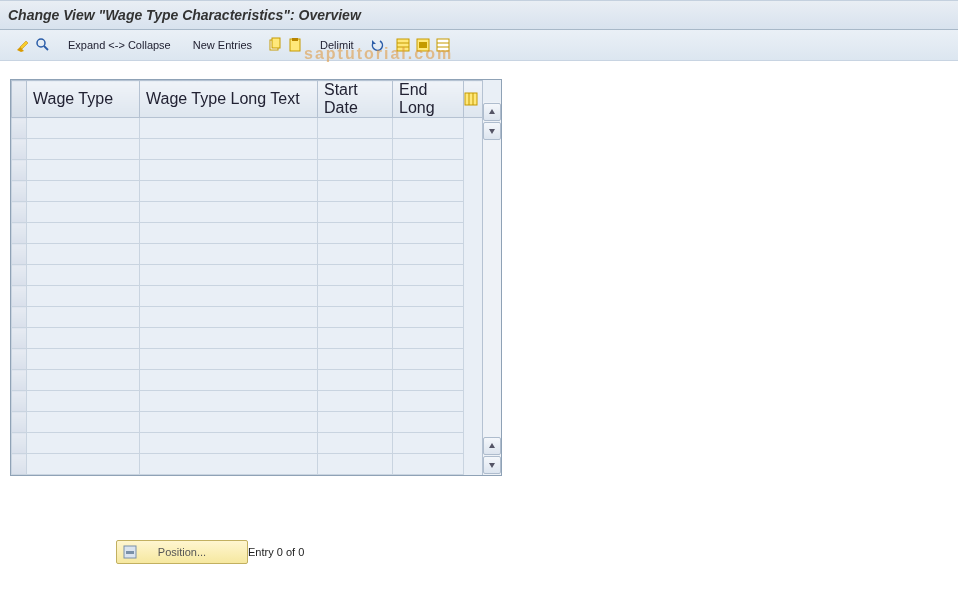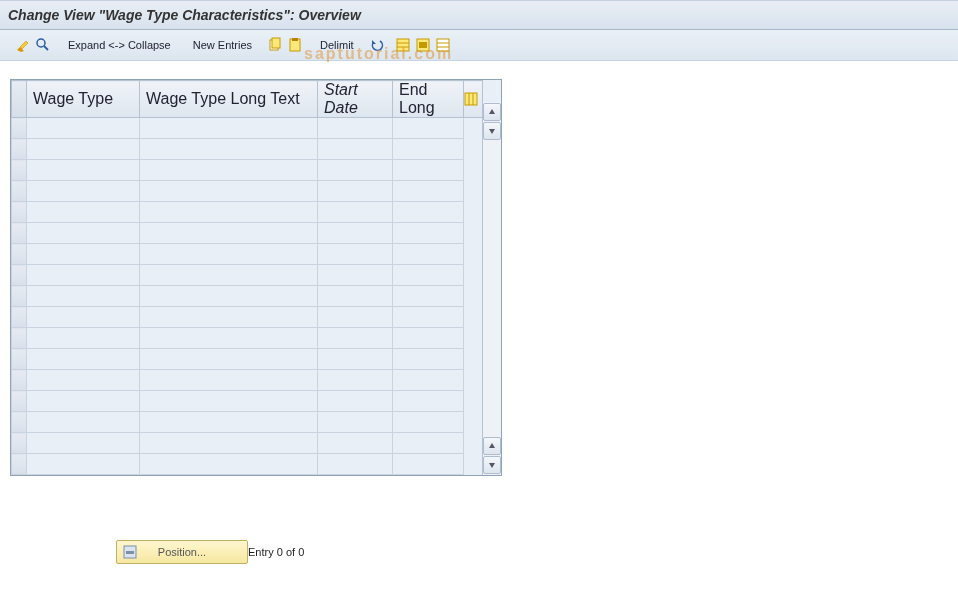--- a/index.html
+++ b/index.html
@@ -88,21 +88,21 @@
     height: 20px;
     padding: 0 4px;
     background: #e9eff6;
   }
   table.grid td.row-sel {
     background: linear-gradient(to bottom, #e6ebf2, #d9e0eb);
     width: 14px; padding:0;
   }
   .col-wagetype { width: 100px; }
   .col-longtext { width: 165px; }
-  .col-start { width: 62px; font-style: italic; }
+  .col-start { width: 62px; }
   .col-end { width: 58px; }
 
   
   .vscroll {
     width: 18px;
     background: #eef2f7;
     border-left: 1px solid #b5c2d2;
     position: absolute;
     right: 0; top: 22px; bottom: 0;
     display: flex; flex-direction: column;

